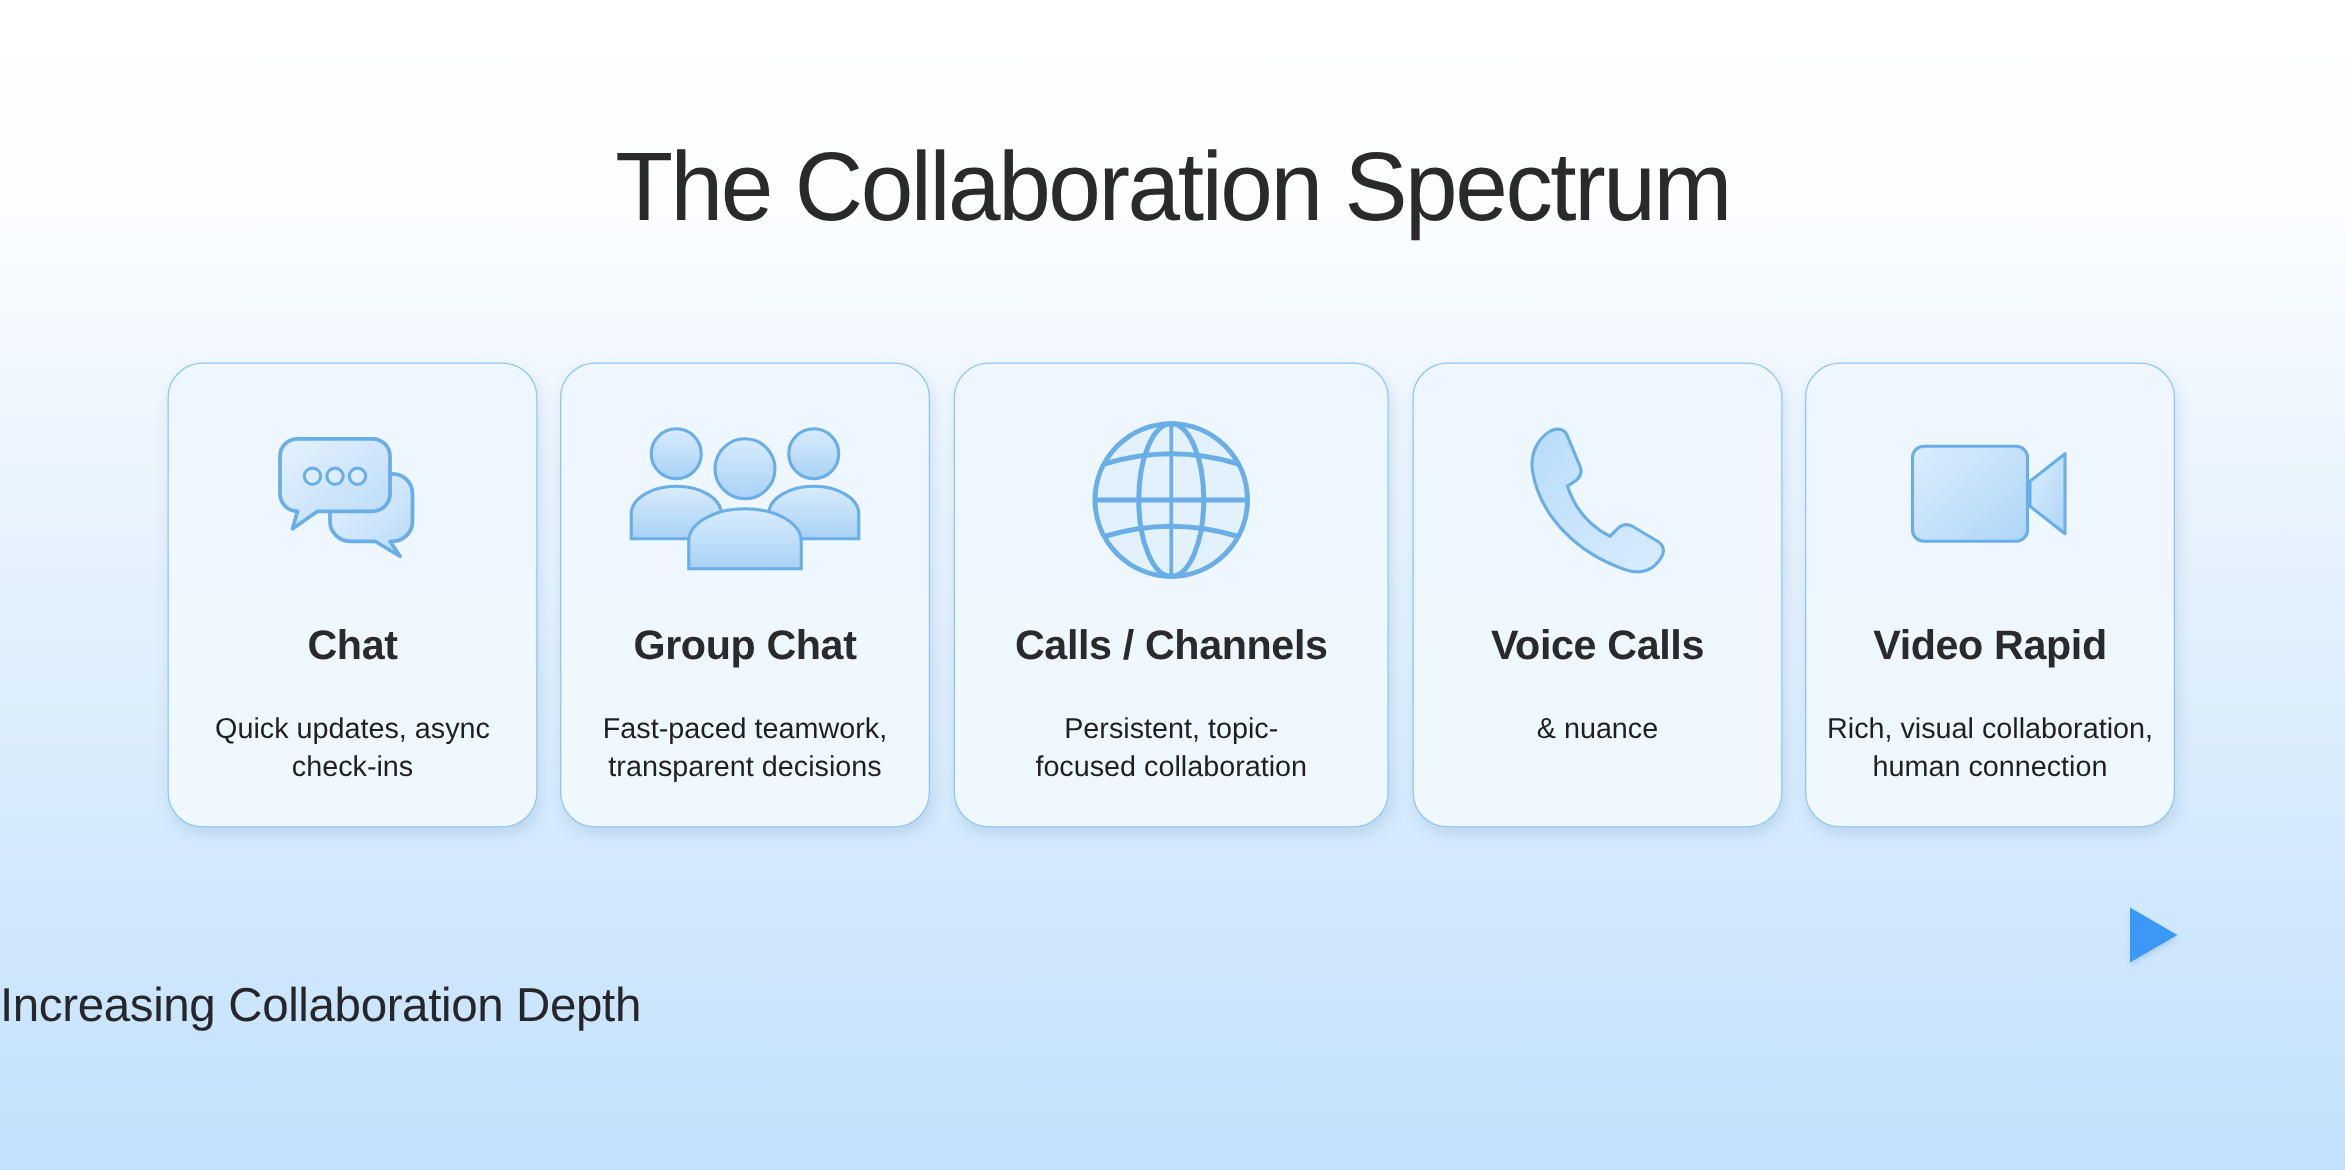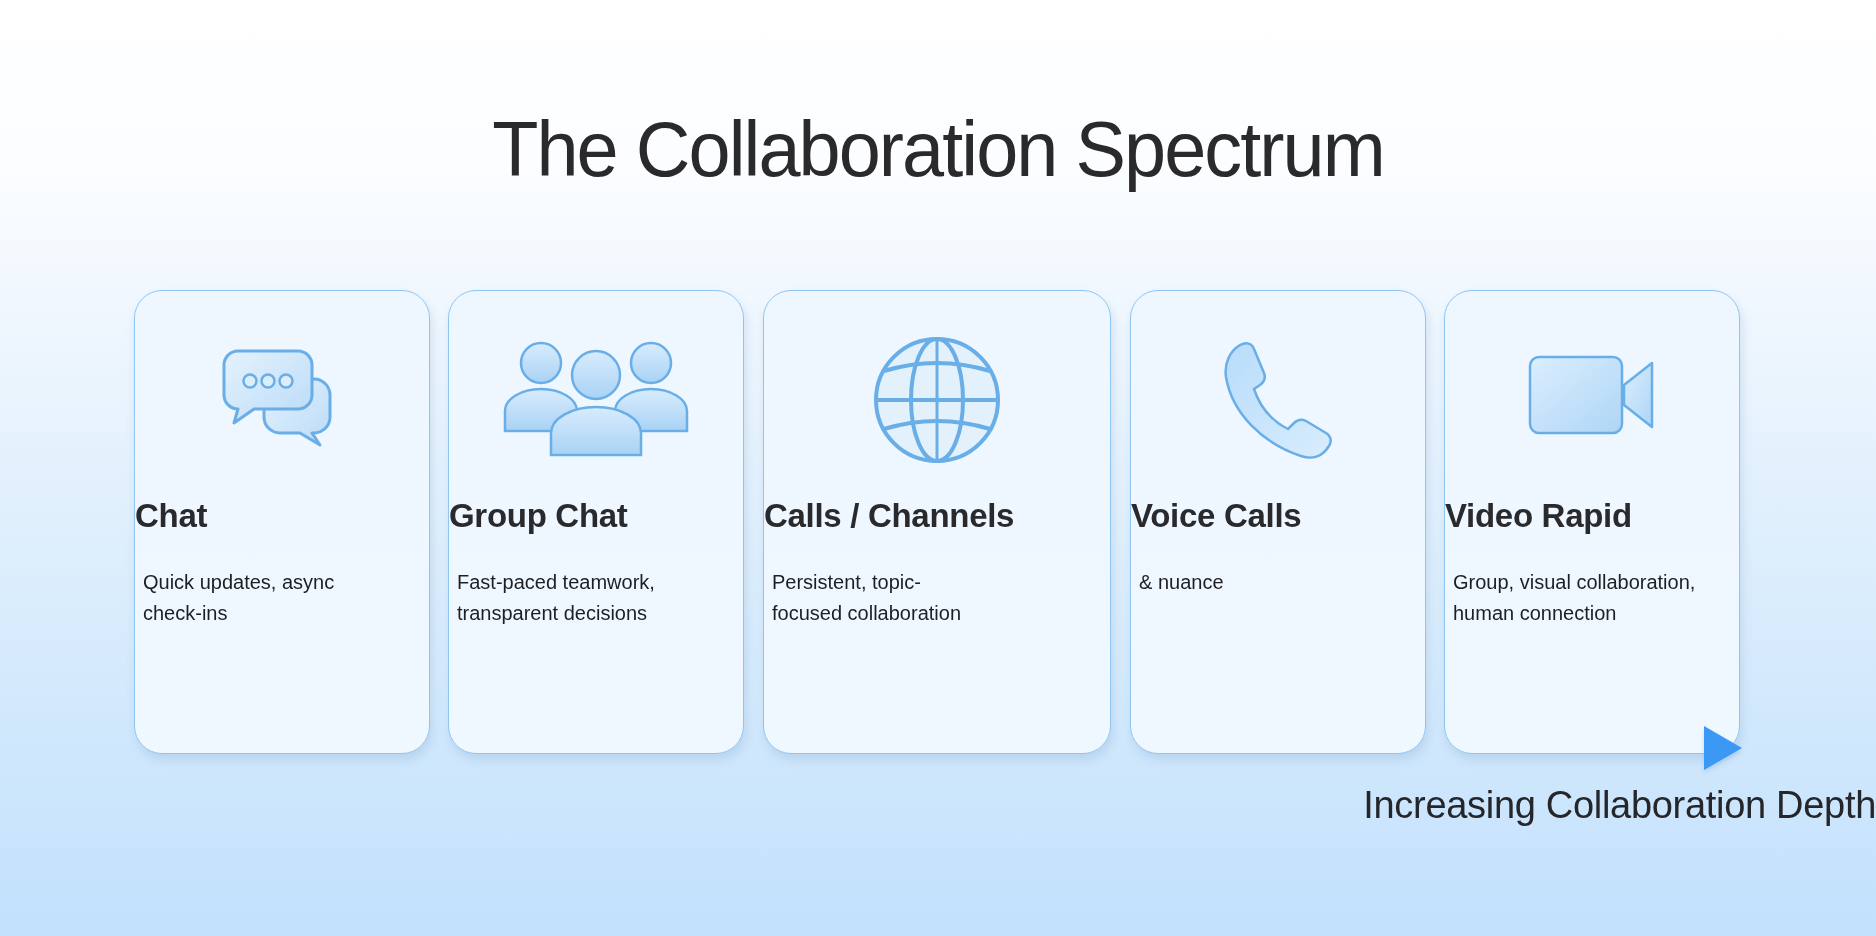--- a/index.html
+++ b/index.html
@@ -12,49 +12,49 @@
   }
   .title {
     position: absolute; left: 0; right: 0; top: 104px;
     text-align: center;
     font-size: 78px; font-weight: 400; letter-spacing: -2px;
     color: #2a2a2d;
     line-height: 90px;
     transform: scaleX(0.97);
   }
   .card {
-    position: absolute; top: 290px; height: 464px;
+    position: absolute; top: 290px; height: 372px;
     box-sizing: border-box;
     border: 1.5px solid #8ec5f3;
     border-radius: 28px;
     background: linear-gradient(180deg, #eef7ff 0%, #eff8ff 100%);
     box-shadow: 2px 6px 10px rgba(120,160,200,0.25);
-    text-align: left;
+    text-align: center;
   }
   .card .icon {
     position: absolute; left: 50%; top: 48px;
     width: 140px; height: 120px; transform: translateX(-50%);
   }
   .card .icon svg { width: 100%; height: 100%; overflow: visible; }
   .card .name {
     position: absolute; left: 0; right: 0; top: 206px;
     font-size: 33px; font-weight: 700; color: #2a2a2d; letter-spacing: -0.3px;
     white-space: nowrap;
   }
   .card .desc {
     position: absolute; left: 8px; right: 8px; top: 276px;
-    font-size: 20px; line-height: 31px; color: #1f1f22;
+    font-size: 23px; line-height: 31px; color: #1f1f22;
   }
   .arrow {
     position: absolute; left: 140px; top: 724px; width: 1606px; height: 50px;
   }
   .arrow svg { width: 100%; height: 100%; overflow: visible; }
   .axis-label {
     position: absolute; left: 0; right: 0; top: 784px;
-    text-align: right; font-size: 38px; color: #26262a; letter-spacing: -0.3px;
+    text-align: left; font-size: 38px; color: #26262a; letter-spacing: -0.3px;
   }
 </style>
 </head>
 <body>
 
 <div class="title">The Collaboration Spectrum</div>
 
 <div class="card" style="left:134px; width:296px;">
   <div class="icon">
     <svg viewBox="0 0 140 120">
@@ -146,21 +146,21 @@
           <stop offset="0" stop-color="#dbeefd"></stop>
             <stop offset="1" stop-color="#aed5f7"></stop>
         </linearGradient>
       </defs>
       <rect x="2" y="2" width="92" height="76" rx="9" fill="url(#g5)" stroke="#6aaee8" stroke-width="2.5"></rect>
       <path d="M96 30 L124 8 v64 L96 50 z" fill="url(#g5)" stroke="#6aaee8" stroke-width="2.5" stroke-linejoin="round"></path>
     </svg>
   </div>
   <div class="name">Video Rapid</div>
   <div class="desc">
-    <div>Group, visual collaboration,</div>
+    <div>Rich, visual collaboration,</div>
     <div>human connection</div>
   </div>
 </div>
 
 <div class="arrow">
   <svg viewBox="0 0 1606 50" preserveAspectRatio="none">
     <defs>
       <linearGradient id="ga" x1="0" y1="0" x2="1" y2="0">
         <stop offset="0" stop-color="#6ab0f0"></stop>
           <stop offset="1" stop-color="#3a98f5"></stop>

